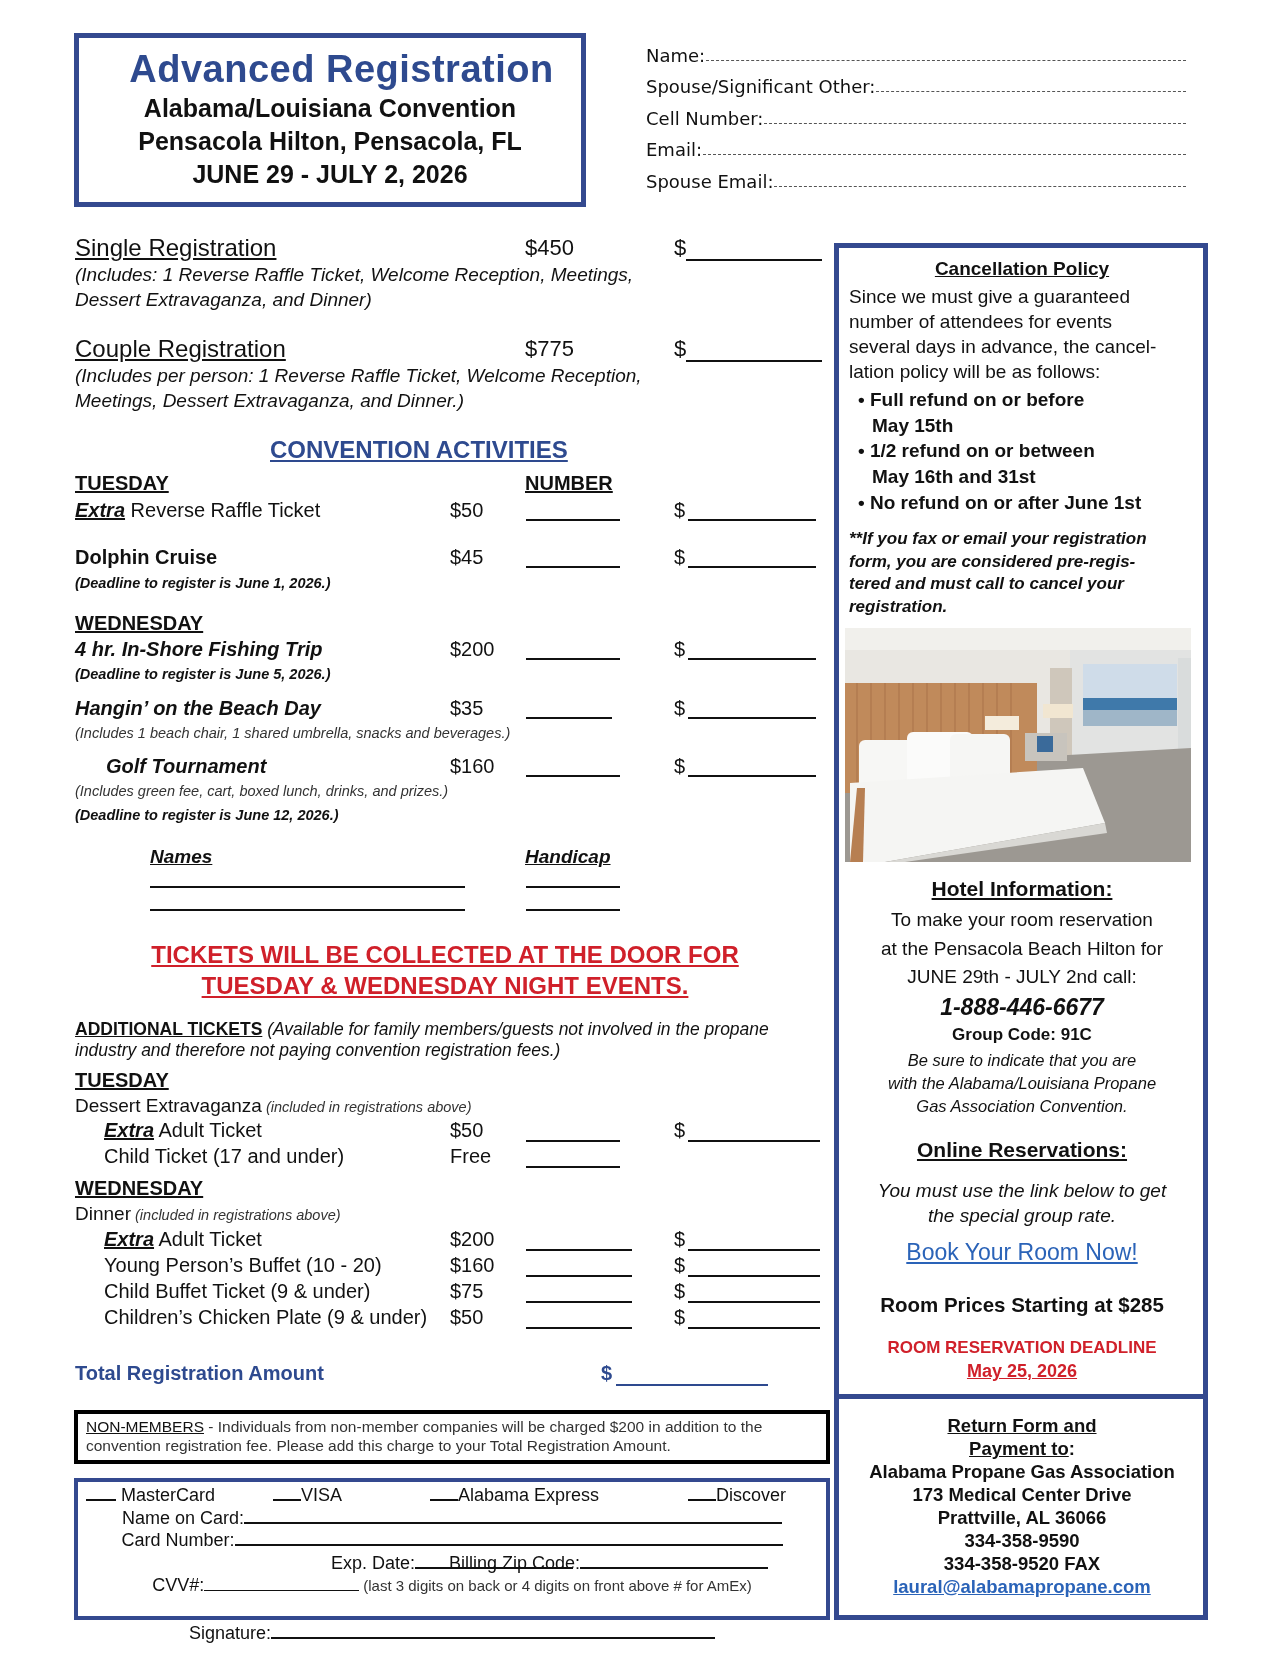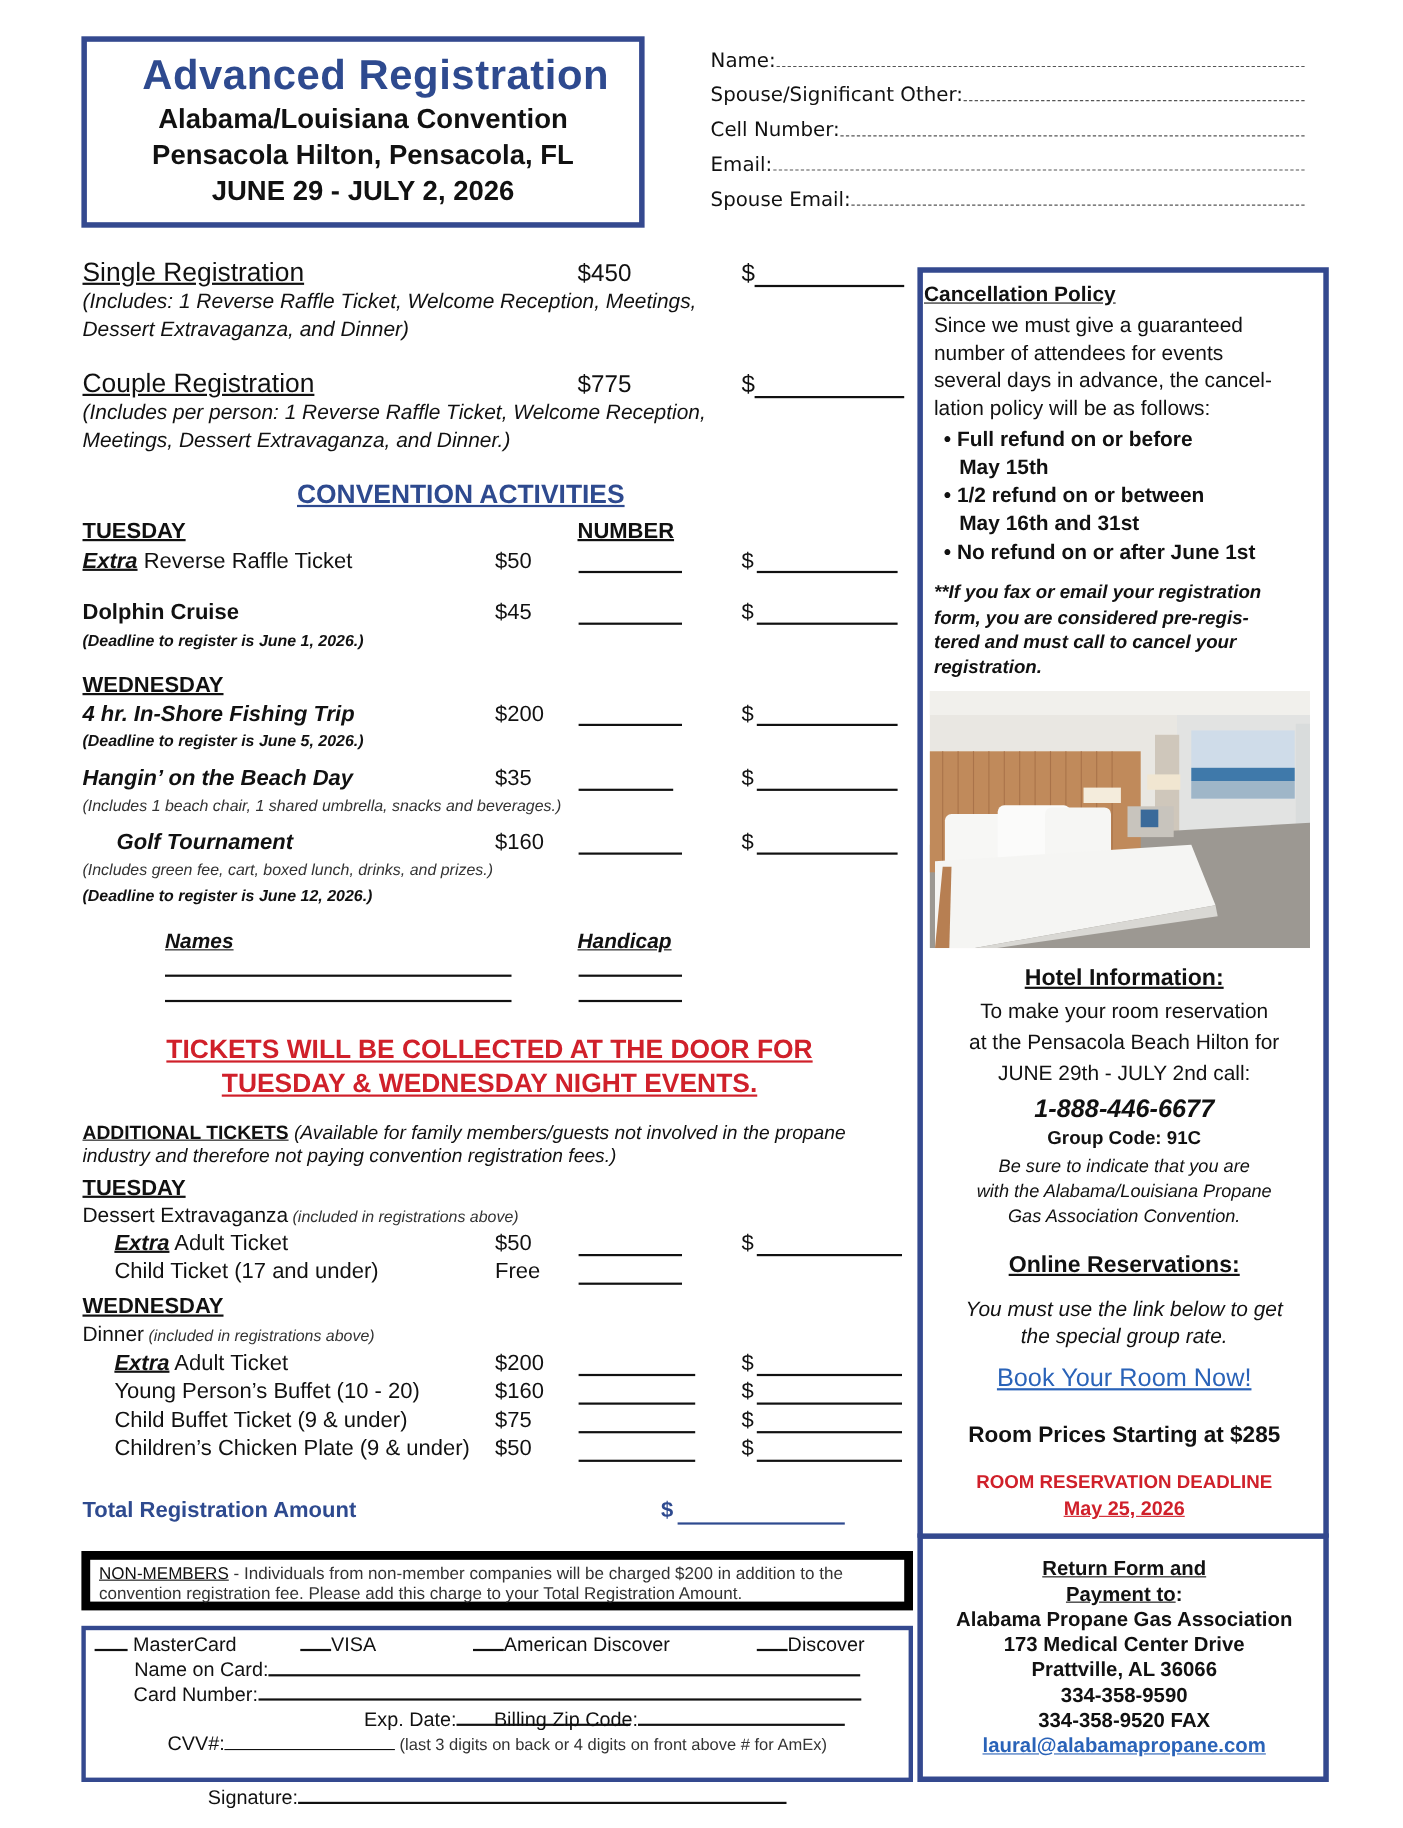--- a/index.html
+++ b/index.html
@@ -35,21 +35,21 @@
   .small-i { font-size: 14.5px; font-style: italic; }
   .num-line { position: absolute; width: 94px; border-bottom: 2px solid #111; }
   .dol { position: absolute; font-size: 20px; }
   .dol-line { position: absolute; width: 128px; border-bottom: 2px solid #111; }
 
   
   #right-col { left: 834px; top: 243px; width: 374px; height: 1155px; border: 5px solid #34498f; border-bottom-width: 3px; }
   #return-box { left: 834px; top: 1394px; width: 374px; height: 226px; border: 5px solid #34498f; }
   #photo { left: 845px; top: 628px; width: 346px; height: 234px; overflow: hidden; }
 
-  #nonmember-box { left: 74px; top: 1410px; width: 756px; height: 54px; border: 8px solid #000000; padding: 3px 8px; font-size: 15.5px; line-height: 19px; color: #333; }
+  #nonmember-box { left: 74px; top: 1410px; width: 756px; height: 54px; border: 4px solid #000000; padding: 3px 8px; font-size: 15.5px; line-height: 19px; color: #333; }
   #payment-box { left: 74px; top: 1478px; width: 756px; height: 142px; border: 4px solid #34498f; padding: 2px 8px; font-size: 18px; line-height: 22.5px; text-align: center; }
 </style>
 </head>
 <body>
 
 <div id="title-box" class="abs">
   <div class="t1">Advanced Registration</div>
   <div class="t2">Alabama/Louisiana Convention</div>
   <div class="t2">Pensacola Hilton, Pensacola, FL</div>
   <div class="t2">JUNE 29 - JULY 2, 2026</div>
@@ -198,33 +198,33 @@
 
 <div id="nonmember-box" class="abs">
   <div><span class="u" style="color:#111;">NON-MEMBERS</span><span> - Individuals from non-member companies will be charged $200 in addition to the</span></div>
   <div>convention registration fee. Please add this charge to your Total Registration Amount.</div>
 </div>
 
 <div id="payment-box" class="abs">
   <div style="position:relative;height:22.5px;">
     <span class="abs" style="left:0;"><span class="line" style="width:30px;height:16px;"></span> <span>MasterCard</span></span>
     <span class="abs" style="left:187px;"><span class="line" style="width:28px;height:16px;"></span><span>VISA</span></span>
-    <span class="abs" style="left:344px;"><span class="line" style="width:28px;height:16px;"></span><span>American Discover</span></span>
+    <span class="abs" style="left:344px;"><span class="line" style="width:28px;height:16px;"></span><span>Alabama Express</span></span>
     <span class="abs" style="left:602px;"><span class="line" style="width:28px;height:16px;"></span><span>Discover</span></span>
   </div>
   <div style="white-space:nowrap;"><span>Name on Card:</span><span class="line" style="width:538px;height:17px;"></span></div>
   <div style="white-space:nowrap;"><span>Card Number:</span><span class="line" style="width:548px;height:17px;"></span></div>
   <div style="white-space:nowrap;position:relative;"><span><span>Exp. Date:</span><span class="line" style="width:158px;height:17px;"></span></span><span class="abs" style="left:363px;"><span>Billing Zip Code:</span><span class="line" style="width:188px;height:17px;"></span></span></div>
   <div style="white-space:nowrap;"><span>CVV#:</span><span class="line thin" style="width:155px;height:17px;"></span><span style="font-size:15px;color:#333;margin-left:4px;">(last 3 digits on back or 4 digits on front above # for AmEx)</span></div>
   <div style="white-space:nowrap;margin-top:24px;"><span>Signature:</span><span class="line" style="width:444px;height:17px;"></span></div>
 </div>
 
 <div id="right-col" class="abs"></div>
 
-<div class="abs b u" style="left:840px;top:258px;width:364px;font-size:19px;">Cancellation Policy</div>
+<div class="abs b u" style="left:840px;top:258px;width:364px;text-align:center;font-size:19px;">Cancellation Policy</div>
 <div class="abs" style="left:849px;top:284px;font-size:19px;line-height:25px;">
   <div>Since we must give a guaranteed</div>
   <div>number of attendees for events</div>
   <div>several days in advance, the cancel-</div>
   <div>lation policy will be as follows:</div>
 </div>
 <div class="abs b" style="left:858px;top:387px;font-size:19px;line-height:25.5px;">
   <div>• Full refund on or before</div>
   <div style="padding-left:14px;">May 15th</div>
   <div>• 1/2 refund on or between</div>

